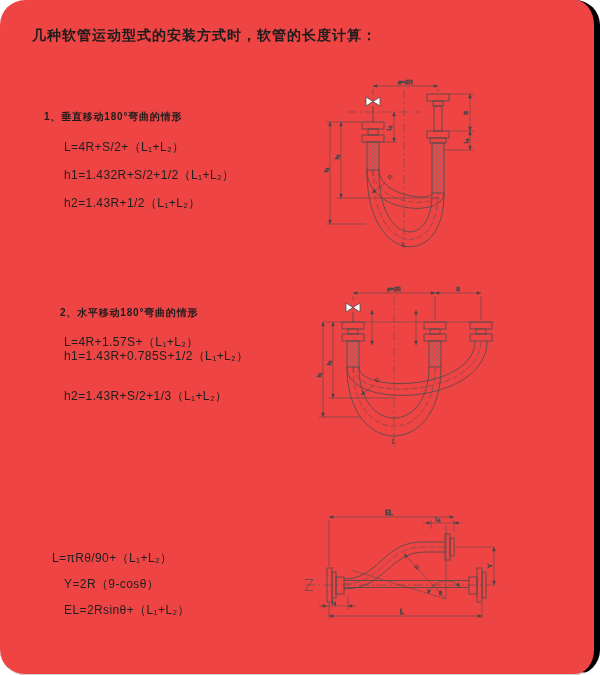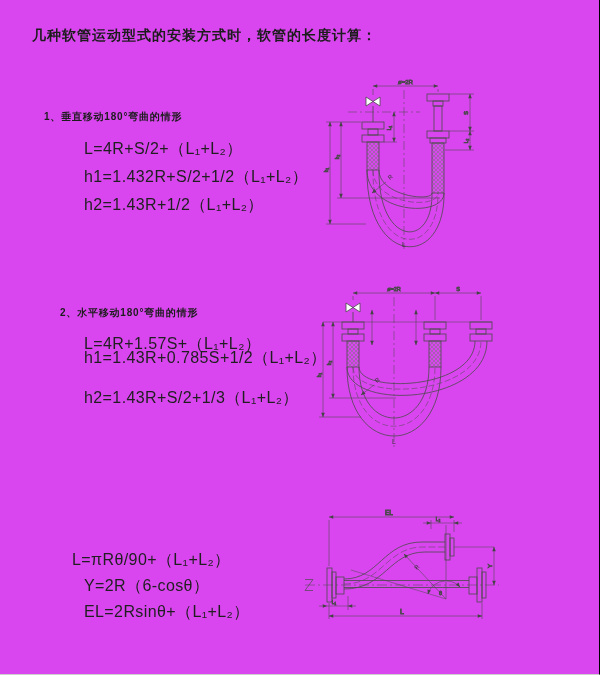--- a/index.html
+++ b/index.html
@@ -1,33 +1,32 @@
 <!DOCTYPE html>
 <html><head>
 <meta charset="utf-8">
 <style>
   html,body{margin:0;padding:0;background:#ffffff;}
   .page{
     position:relative;width:600px;height:675px;box-sizing:border-box;
-    background:#d946ef;overflow:hidden;
-    border-bottom:1px solid #cfcfcf;border-right:1px solid #000000;
-    font-family:"Liberation Sans","DejaVu Sans",sans-serif;color:#222;
+    background:#ef4444;overflow:hidden;
+    border-bottom:1px solid #cfcfcf;border-right:6px solid #000000;
+    font-family:"Liberation Sans","DejaVu Sans",sans-serif;color:#222;border-radius:25px;
   }
   .title{
     position:absolute;left:32px;top:27px;font-size:14px;font-weight:600;
     letter-spacing:1px;color:#1c1c1c;white-space:nowrap;
   }
   .sec-heading{
     position:absolute;font-size:10px;font-weight:600;letter-spacing:0.8px;
     color:#1c1c1c;white-space:nowrap;
   }
   .formula{
-    position:absolute;font-size:16px;letter-spacing:0.4px;color:#1f1f1f;
+    position:absolute;font-size:12px;letter-spacing:0.4px;color:#1f1f1f;
     white-space:nowrap;
-    margin-left:20px;
   }
   .diagram{position:absolute;}
   svg{display:block;overflow:visible;}
   svg text{fill:#333;font-family:"Liberation Sans","DejaVu Sans",sans-serif;}
 </style>
 </head>
 <body>
 
 <div class="page">
 
@@ -37,21 +36,21 @@
   <div class="formula" style="left:64px;top:139px">L=4R+S/2+（L₁+L₂）</div>
   <div class="formula" style="left:64px;top:167px">h1=1.432R+S/2+1/2（L₁+L₂）</div>
   <div class="formula" style="left:64px;top:195px">h2=1.43R+1/2（L₁+L₂）</div>
 
   <div class="sec-heading" style="left:60px;top:306px">2、水平移动180°弯曲的情形</div>
   <div class="formula" style="left:64px;top:334px">L=4R+1.57S+（L₁+L₂）</div>
   <div class="formula" style="left:64px;top:348px">h1=1.43R+0.785S+1/2（L₁+L₂）</div>
   <div class="formula" style="left:64px;top:388px">h2=1.43R+S/2+1/3（L₁+L₂）</div>
 
   <div class="formula" style="left:52px;top:550px">L=πRθ/90+（L₁+L₂）</div>
-  <div class="formula" style="left:64px;top:576px">Y=2R（6-cosθ）</div>
+  <div class="formula" style="left:64px;top:576px">Y=2R（9-cosθ）</div>
   <div class="formula" style="left:64px;top:602px">EL=2Rsinθ+（L₁+L₂）</div>
 
   <div class="diagram" style="left:318px;top:76px;width:172px;height:176px">
     <svg width="172" height="176" viewBox="0 0 172 176">
       <defs>
         <marker id="arw1" viewBox="0 0 10 10" refX="9.5" refY="5" markerUnits="userSpaceOnUse" markerWidth="5.5" markerHeight="4.5" orient="auto-start-reverse">
           <path d="M0,1 L10,5 L0,9 z" fill="#444"></path>
         </marker>
         <pattern id="brd1" width="4" height="4" patternUnits="userSpaceOnUse">
           <path d="M0,4 L4,0 M0,0 L4,4" stroke="#777" stroke-width="0.5"></path>

